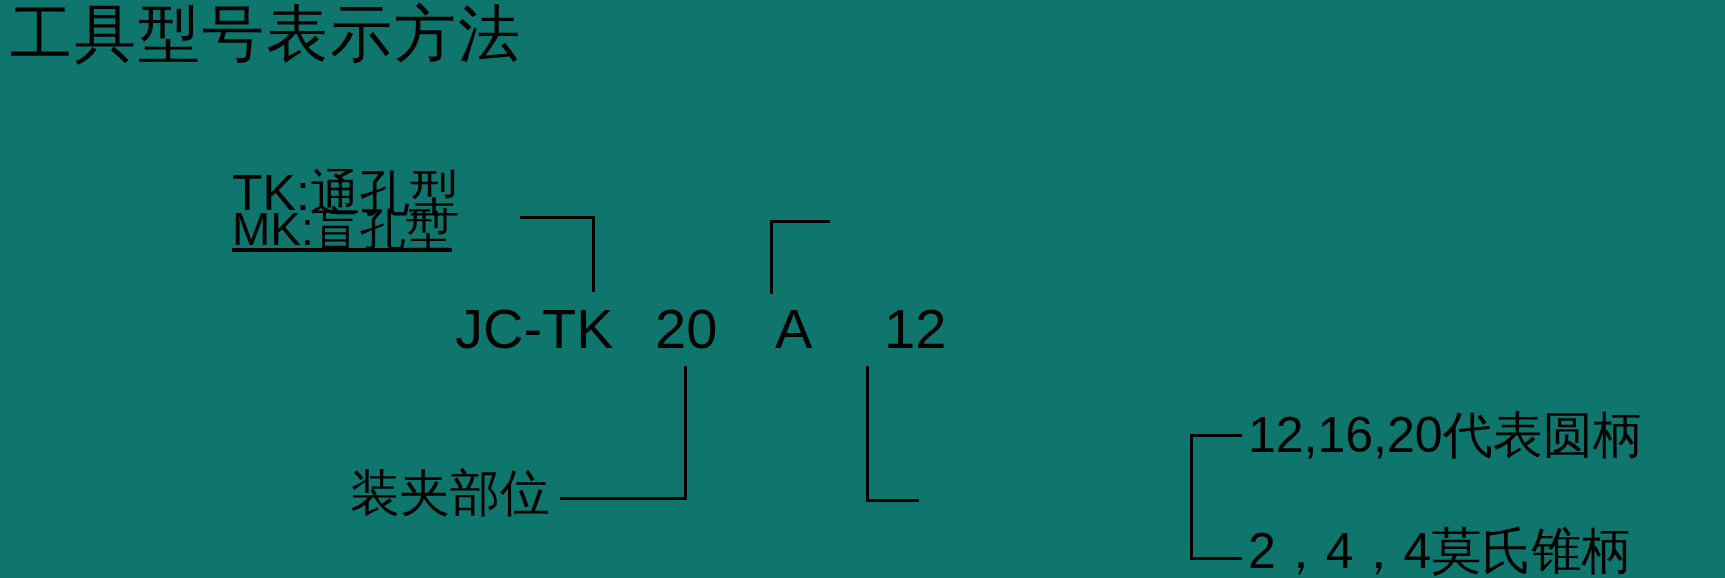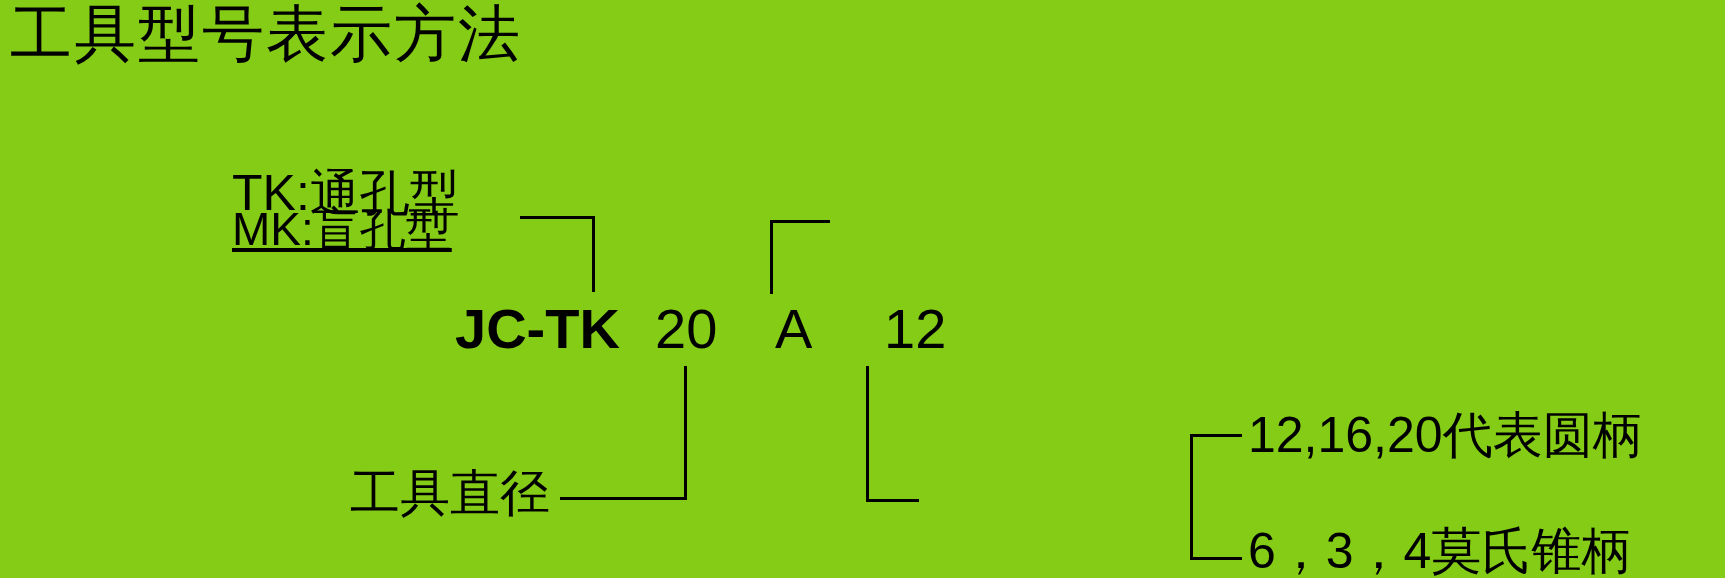--- a/index.html
+++ b/index.html
@@ -4,37 +4,37 @@
 <style>
   html, body {
     margin: 0;
     padding: 0;
     background: #ffffff;
   }
   .canvas {
     position: relative;
     width: 1725px;
     height: 578px;
-    background: #84cc16;
+    background: #0f766e;
     color: #000000;
     font-family: "Liberation Sans", "DejaVu Sans", sans-serif;
     overflow: hidden;
   }
   .txt {
     position: absolute;
     white-space: nowrap;
     line-height: 1.1;
     color: #000;
   }
   .title      { left: 10px;   top: 0px;   font-size: 62px; letter-spacing: 2px; }
   .tk-label   { left: 232px;  top: 138px; font-size: 50px; margin-top: 28px; }
   .mk-label   { left: 232px;  top: 204px; font-size: 46px; text-decoration: underline; }
   .eff-label  { left: 845px;  top: 180px; font-size: 50px; }
   .mc         { top: 298px;   font-size: 56px; }
-  .mc-prefix  { left: 455px; font-weight: bold; }
+  .mc-prefix  { left: 455px; }
   .mc-dia     { left: 655px; }
   .mc-len     { left: 775px; }
   .mc-shank   { left: 884px; }
   .dia-label  { left: 350px;  top: 466px; font-size: 50px; }
   .clamp-label{ left: 925px;  top: 470px; font-size: 50px; }
   .round-label{ left: 1248px; top: 408px; font-size: 50px; }
   .morse-label{ left: 1248px; top: 524px; font-size: 50px; }
 
   .ln {
     position: absolute;
@@ -68,24 +68,24 @@
   <div class="ln eff-v"></div>
   <div class="ln eff-h"></div>
 
   <div class="txt mc mc-prefix">JC-TK</div>
   <div class="txt mc mc-dia">20</div>
   <div class="txt mc mc-len">A</div>
   <div class="txt mc mc-shank">12</div>
 
   <div class="ln d20-v"></div>
   <div class="ln d20-h"></div>
-  <div class="txt dia-label">工具直径</div>
+  <div class="txt dia-label">装夹部位</div>
 
   <div class="ln d12-v"></div>
   <div class="ln d12-h"></div>
 
   <div class="ln br-v"></div>
   <div class="ln br-top"></div>
   <div class="ln br-bot"></div>
   <div class="txt round-label">12,16,20代表圆柄</div>
-  <div class="txt morse-label">6，3，4莫氏锥柄</div>
+  <div class="txt morse-label">2，4，4莫氏锥柄</div>
 
 </div>
 
 </body></html>

